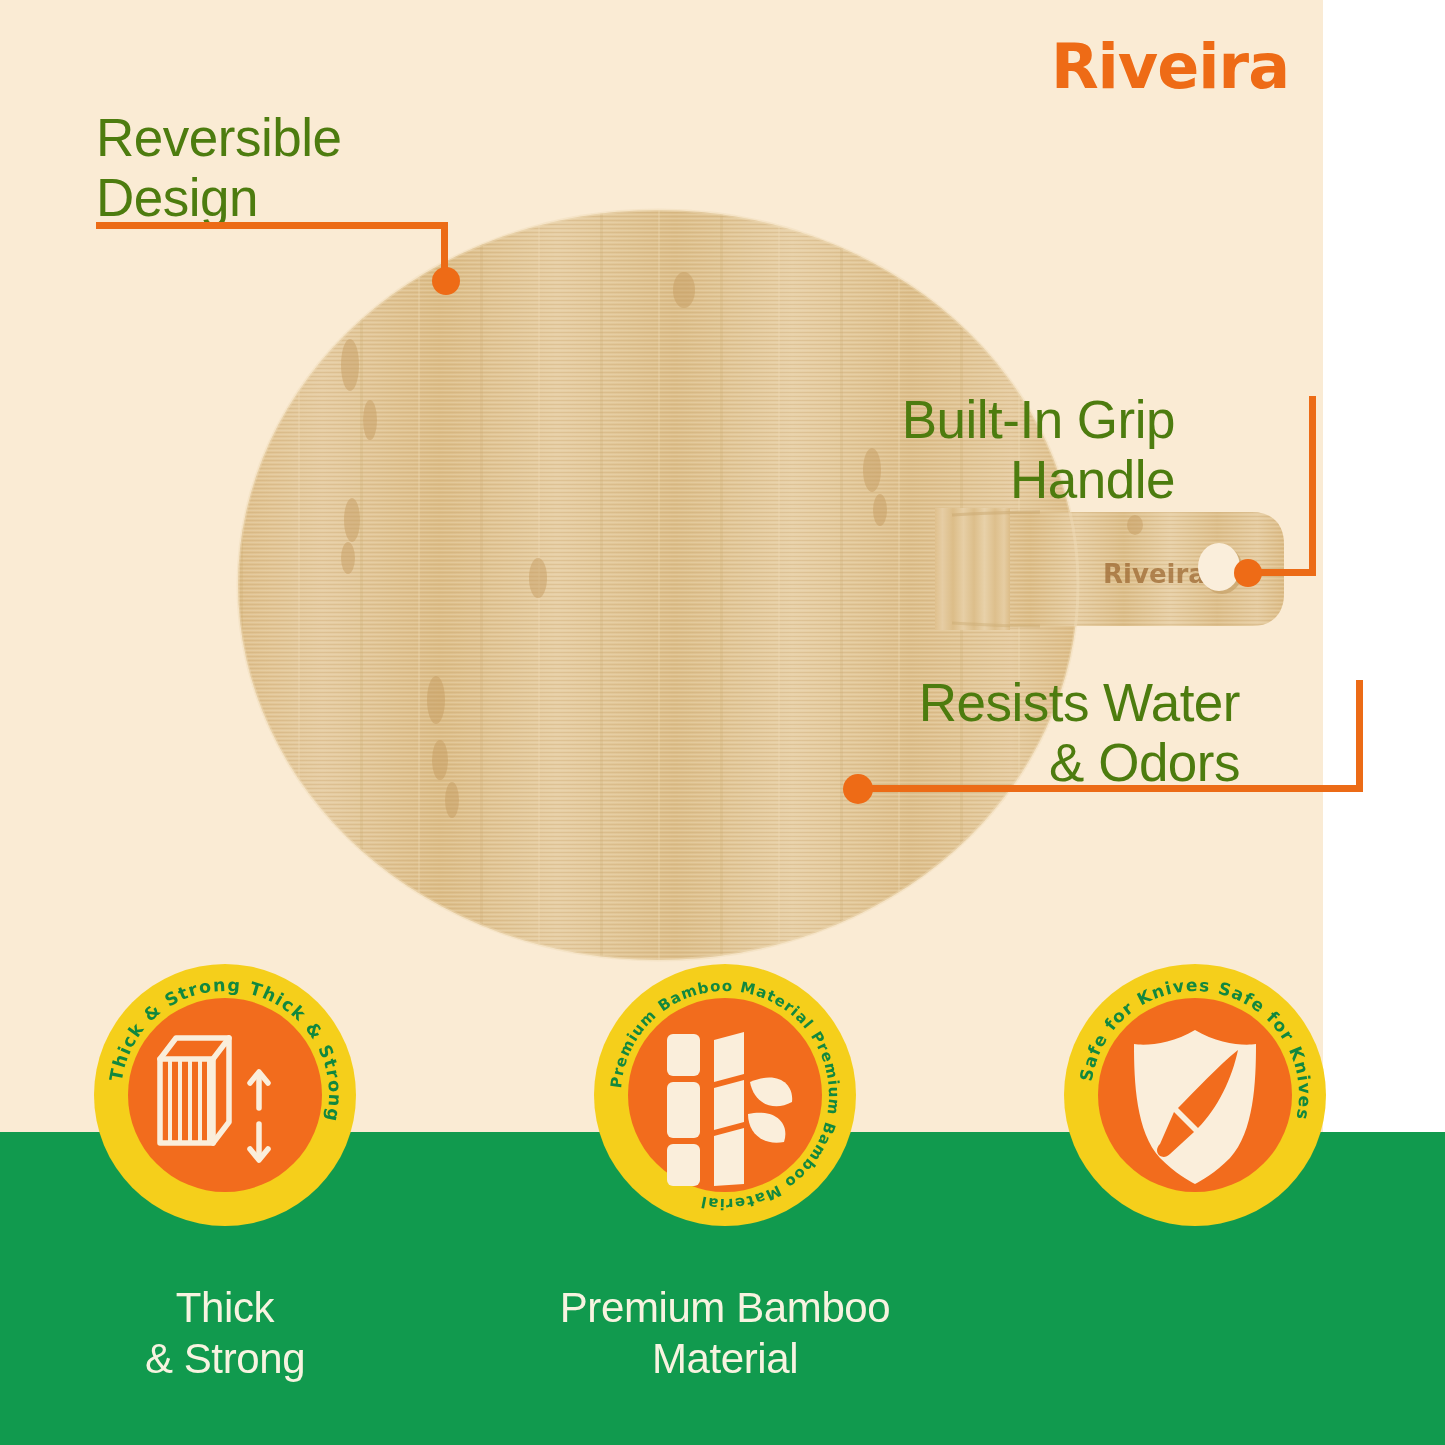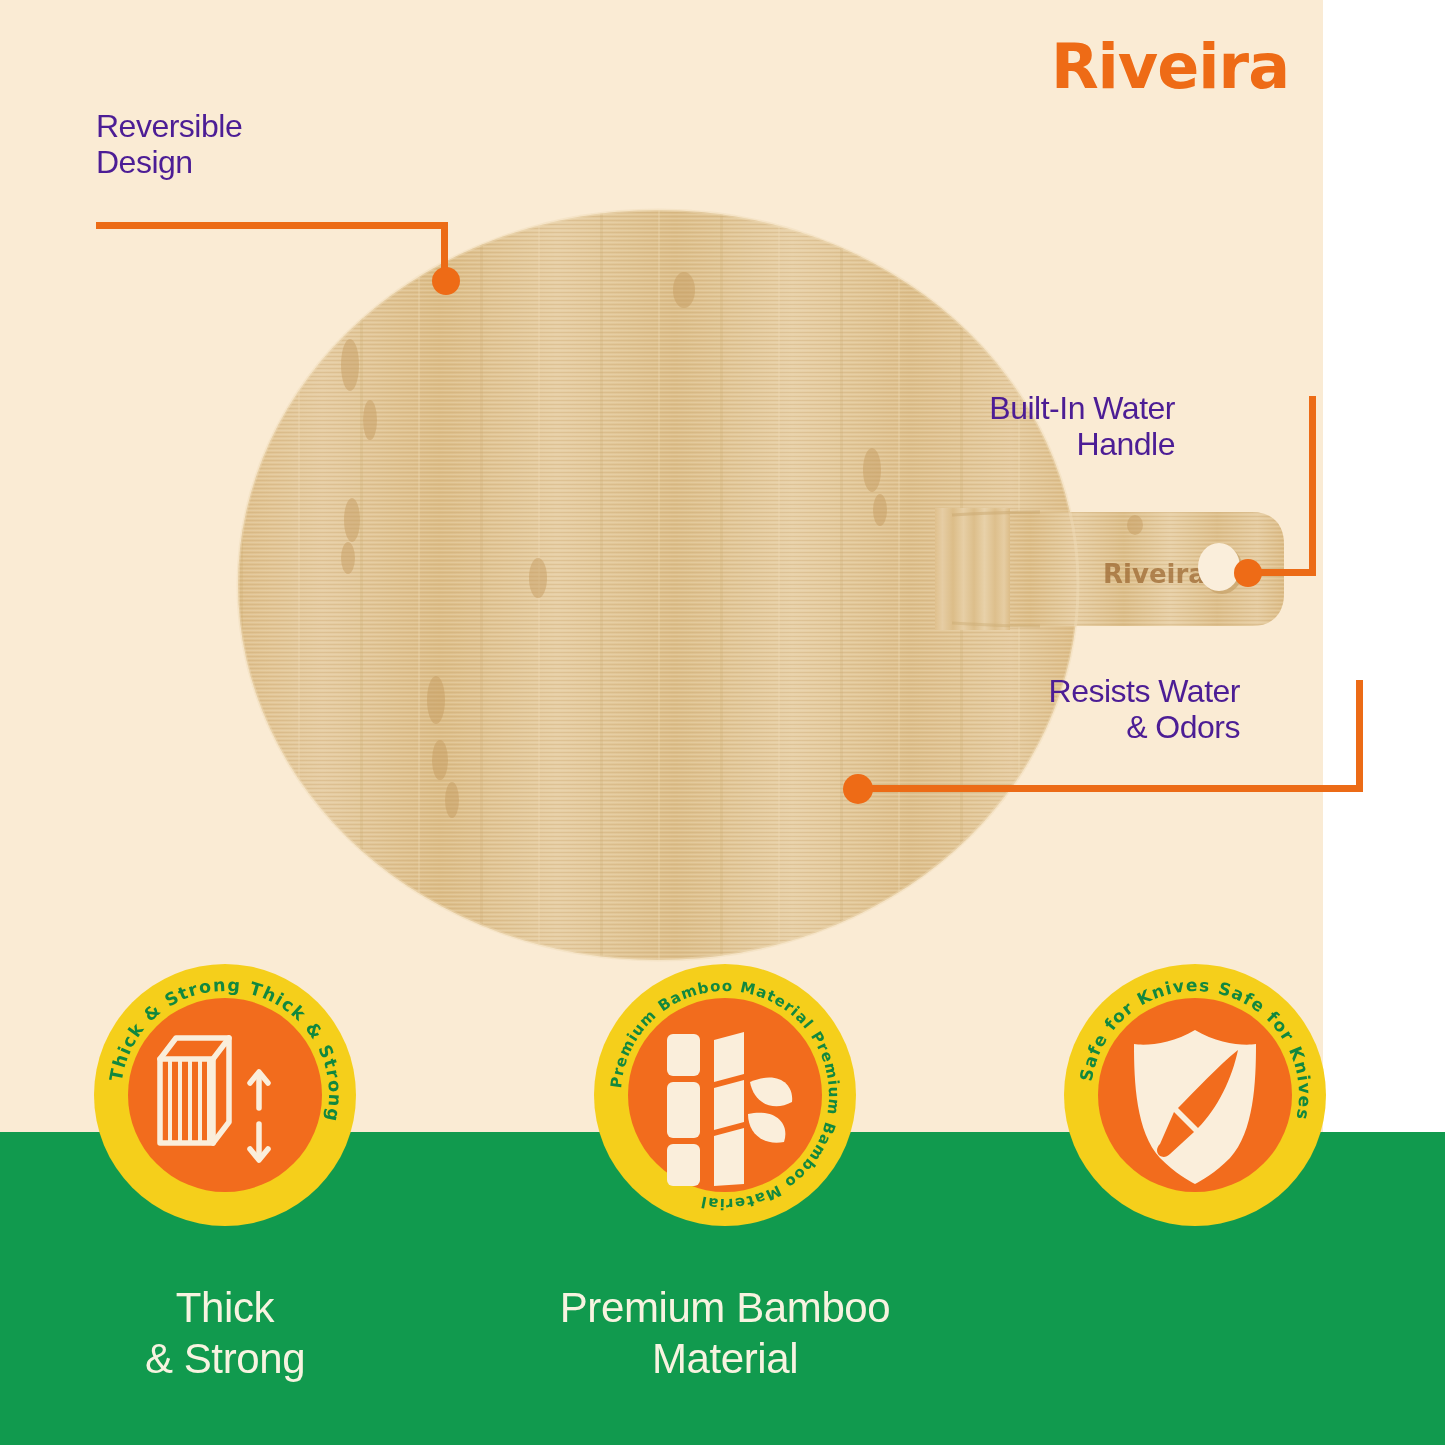--- a/index.html
+++ b/index.html
@@ -23,22 +23,22 @@
   #brand {
     position: absolute; right: 34px; top: 30px;
     font-size: 62px; font-weight: bold;
     color: #ee6b16;
     letter-spacing: -1px;
     font-family: "DejaVu Sans", sans-serif;
   }
   
   .callout-text {
     position: absolute;
-    color: #4c1d95;
-    font-size: 32px;
+    color: #4d7c0f;
+    font-size: 53px;
     line-height: 1.14;
     font-weight: 500;
     white-space: pre-line;
     letter-spacing: -0.5px;
   }
   #callout-1-text { left: 96px;  top: 108px; text-align: left; }
   #callout-2-text { right: 148px; top: 390px; text-align: right; }
   #callout-3-text { right: 83px; top: 673px; text-align: right; }
 
   .leader { position: absolute; background: #ec6b16; }
@@ -204,21 +204,21 @@
       </g>
     </svg>
   </div>
 
   <div class="callout-text" id="callout-1-text">Reversible
 Design</div>
   <div class="leader" id="leader1-h"></div>
   <div class="leader" id="leader1-v"></div>
   <div class="leader-dot" id="leader1-dot"></div>
 
-  <div class="callout-text" id="callout-2-text">Built-In Water
+  <div class="callout-text" id="callout-2-text">Built-In Grip
 Handle</div>
   <div class="leader" id="leader2-v"></div>
   <div class="leader" id="leader2-h"></div>
   <div class="leader-dot" id="leader2-dot"></div>
 
   <div class="callout-text" id="callout-3-text">Resists Water
 &amp; Odors</div>
   <div class="leader" id="leader3-v"></div>
   <div class="leader" id="leader3-h"></div>
   <div class="leader-dot" id="leader3-dot"></div>

